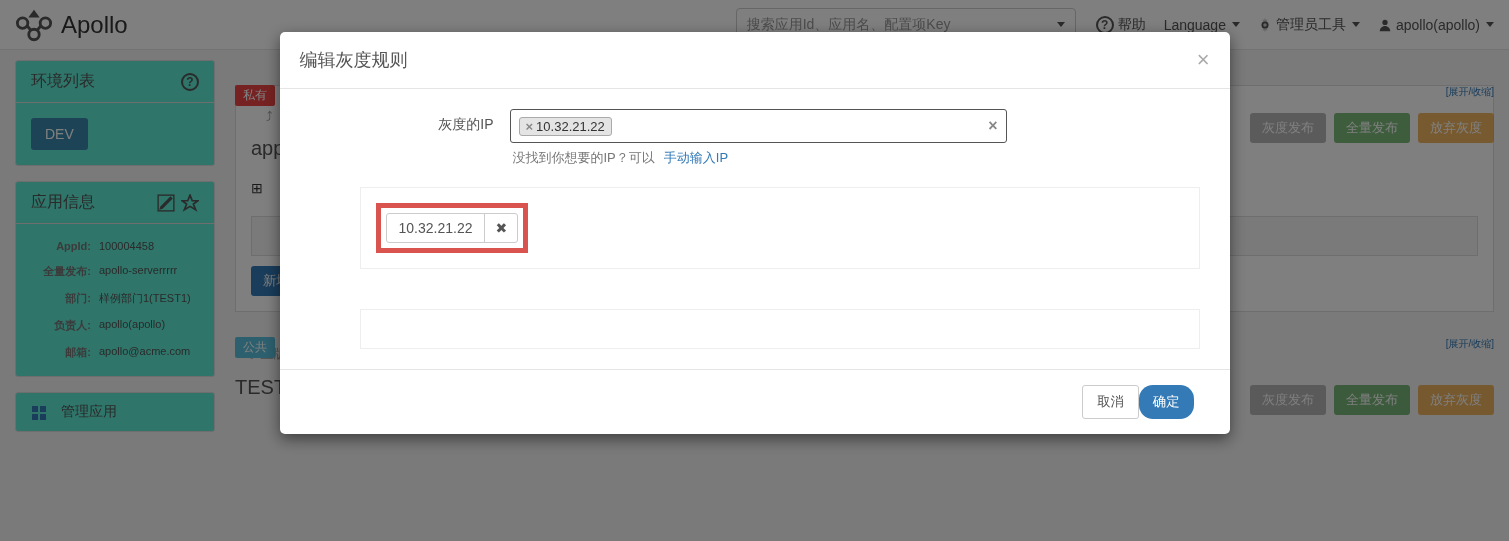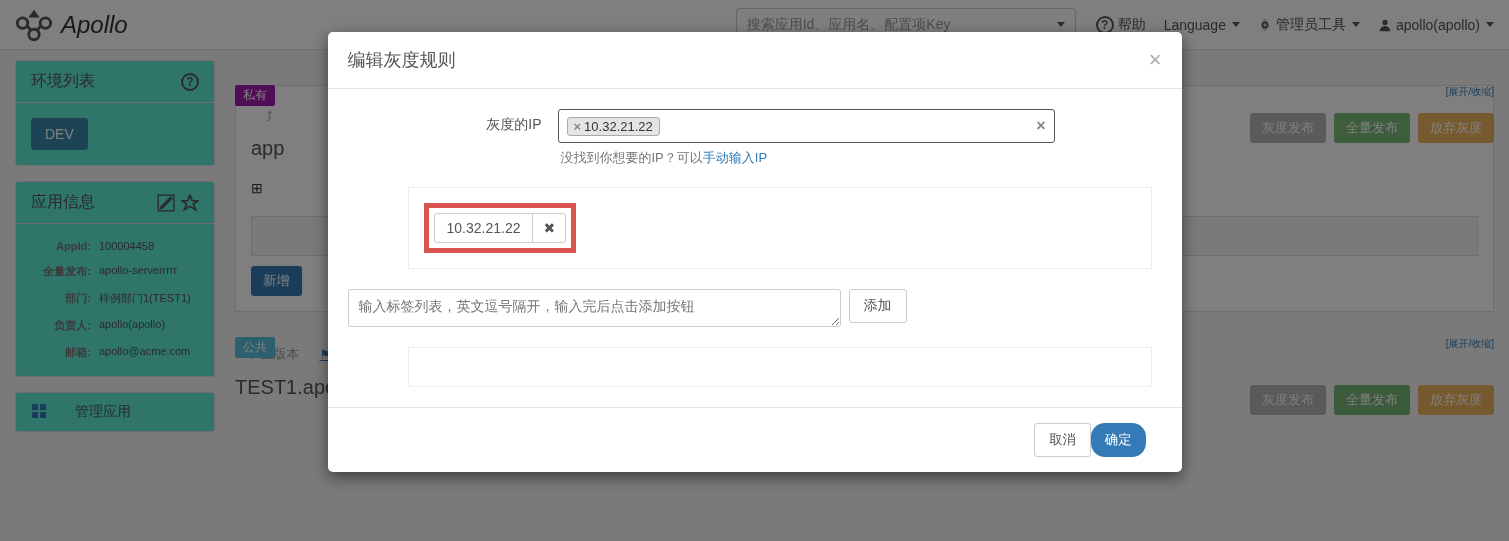--- a/index.html
+++ b/index.html
@@ -1,20 +1,20 @@
 <!DOCTYPE html>
 <html><head>
 <meta charset="utf-8">
 <style>
 * { box-sizing: border-box; margin: 0; padding: 0; }
 body { font-family: -apple-system, "Helvetica Neue", Helvetica, Arial, sans-serif; font-size: 14px; color: #333; background: #f5f5f5; overflow: hidden; }
 
 
 .navbar { height: 50px; background: #fff; border-bottom: 1px solid #e5e5e5; display: flex; align-items: center; padding: 0 15px; }
-.navbar-brand { display: flex; align-items: center; gap: 8px; font-style: italic; }
+.navbar-brand { display: flex; align-items: center; gap: 8px; }
 .brand-logo { width: 38px; height: 38px; }
 .brand-text { font-size: 24px; color: #333; font-weight: 500; }
 .navbar-spacer { flex: 1; }
 .navbar-search { width: 340px; height: 34px; border: 1px solid #ccc; border-radius: 4px; padding: 0 10px; color: #999; display: flex; align-items: center; justify-content: space-between; background: #fff; }
 .navbar-right { display: flex; align-items: center; gap: 18px; margin-left: 20px; }
 .nav-item { color: #555; display: flex; align-items: center; gap: 4px; cursor: pointer; font-size: 14px; }
 .caret { width: 0; height: 0; border-left: 4px solid transparent; border-right: 4px solid transparent; border-top: 5px solid #555; display: inline-block; margin-left: 2px; }
 
 
 .main { display: flex; padding: 10px 15px; gap: 20px; }
@@ -23,58 +23,58 @@
 .panel-heading { padding: 10px 15px; border-bottom: 1px solid #ddd; display: flex; align-items: center; justify-content: space-between; }
 .panel-title { font-size: 16px; color: #555; }
 .help-icon { width: 18px; height: 18px; border: 2px solid #555; border-radius: 50%; display: inline-flex; align-items: center; justify-content: center; font-size: 12px; font-weight: bold; color: #555; cursor: pointer; }
 .panel-body { padding: 10px 15px; }
 .env-btn { display: block; background: #3a87ad; color: #fff; padding: 8px 14px; border-radius: 3px; margin: 5px 0; font-size: 14px; text-align: left; border: none; cursor: pointer; }
 .info-row { display: flex; padding: 6px 0; font-size: 11px; }
 .info-label { width: 60px; text-align: right; color: #777; font-weight: bold; flex-shrink: 0; }
 .info-value { flex: 1; padding-left: 8px; color: #555; word-break: break-all; }
 .side-icons { display: flex; gap: 6px; }
 .side-icon { width: 18px; height: 18px; cursor: pointer; }
-.manage-btn { display: flex; align-items: flex-start; gap: 28px; padding: 10px 15px; color: #555; }
+.manage-btn { display: flex; align-items: flex-end; gap: 14px; padding: 10px 15px; color: #555; }
 .manage-icon { width: 16px; height: 16px; }
 
 
 .content { flex: 1; min-width: 0; }
 .content-section { position: relative; margin-bottom: 20px; }
-.badge-private { position: absolute; left: 0; top: 0; background: #a21caf; color: #fff; padding: 2px 8px; font-size: 12px; border-radius: 2px; }
+.badge-private { position: absolute; left: 0; top: 0; background: #ef4444; color: #fff; padding: 2px 8px; font-size: 12px; border-radius: 2px; }
 .badge-public { position: absolute; left: 0; top: 0; background: #5bc0de; color: #fff; padding: 2px 8px; font-size: 12px; border-radius: 2px; }
 .expand-link { position: absolute; right: 0; top: 0; color: #337ab7; font-size: 10px; cursor: pointer; }
 .ns-body { background: #fff; border: 1px solid #ddd; margin-top: 25px; padding: 15px; }
 .ns-tabs { display: flex; gap: 20px; padding: 8px 15px; }
 .ns-tab { color: #999; font-size: 13px; display: flex; align-items: center; gap: 4px; cursor: pointer; }
 .ns-tab.active { color: #337ab7; text-decoration: underline; }
 .ns-header { font-size: 20px; color: #555; padding-top: 5px; font-weight: 500; }
 .action-btns { position: absolute; right: 0; top: 28px; display: flex; gap: 8px; }
 .btn { padding: 6px 12px; border-radius: 3px; font-size: 13px; border: none; cursor: pointer; color: #fff; opacity: 0.7; }
 .btn-gray { background: #999; }
 .btn-green { background: #449d44; }
 .btn-orange { background: #ec971f; }
 .btn-primary-sm { background: #337ab7; color: #fff; padding: 6px 12px; border: none; border-radius: 3px; cursor: pointer; margin-top: 10px; }
 .table-head { background: #f5f5f5; border: 1px solid #ddd; padding: 10px 15px; text-align: center; color: #666; font-size: 14px; margin-top: 20px; }
 
 
 .modal-backdrop { position: fixed; inset: 0; background: rgba(0,0,0,0.5); z-index: 100; }
-.modal { position: fixed; left: 50%; top: 32px; transform: translateX(-50%); width: 854px; background: #fff; border-radius: 5px; z-index: 101; box-shadow: 0 5px 15px rgba(0,0,0,.5); }
+.modal { position: fixed; left: 50%; top: 32px; transform: translateX(-50%); width: 950px; background: #fff; border-radius: 5px; z-index: 101; box-shadow: 0 5px 15px rgba(0,0,0,.5); }
 .modal-header { padding: 15px 20px; border-bottom: 1px solid #e5e5e5; display: flex; justify-content: space-between; align-items: center; }
 .modal-title { font-size: 18px; color: #555; }
 .modal-close { font-size: 22px; color: #aaa; cursor: pointer; background: none; border: none; }
 .modal-body { padding: 20px; }
 .form-row { display: flex; margin-bottom: 12px; }
 .form-label { width: 210px; text-align: right; padding-right: 16px; color: #555; padding-top: 7px; font-size: 14px; }
 .form-field { flex: 1; }
 .tag-select { width: 497px; border: 1px solid #555; border-radius: 3px; padding: 4px 8px; display: flex; align-items: center; justify-content: space-between; min-height: 34px; }
 .tag-chip { background: #e4e4e4; border: 1px solid #aaa; border-radius: 3px; padding: 1px 6px; font-size: 13px; display: inline-flex; align-items: center; gap: 3px; }
 .tag-x { color: #888; cursor: pointer; font-weight: bold; }
 .tag-clear { color: #888; cursor: pointer; font-size: 16px; font-weight: bold; }
 .hint { color: #777; font-size: 13px; margin-top: 6px; margin-left: 3px; }
-.hint a { color: #337ab7; text-decoration: none; }
+.hint a { color: #337ab7; text-decoration: none; margin-left: 9px; }
 .ip-box { background: #fff; border: 1px solid #eee; padding: 15px; margin-left: 60px; margin-right: 10px; margin-top: 20px; margin-bottom: 20px; min-height: 70px; }
 .highlight-box { border: 5px solid #d9534f; display: inline-block; padding: 5px; }
 .ip-chip { display: inline-flex; border: 1px solid #ccc; border-radius: 3px; overflow: hidden; }
 .ip-chip-text { padding: 6px 12px; font-size: 14px; color: #555; }
 .ip-chip-remove { border-left: 1px solid #ccc; padding: 6px 10px; cursor: pointer; font-size: 14px; color: #555; display: flex; align-items: center; }
 .textarea-input { width: 493px; height: 38px; border: 1px solid #ccc; border-radius: 3px; padding: 8px 10px; font-size: 14px; color: #555; resize: both; font-family: inherit; }
 .btn-add { margin-left: 8px; padding: 7px 14px; border: 1px solid #ccc; background: #fff; border-radius: 3px; cursor: pointer; color: #555; font-size: 14px; }
 .empty-box { background: #fff; border: 1px solid #eee; margin-left: 60px; margin-right: 10px; margin-top: 20px; min-height: 40px; }
 .modal-footer { padding: 15px 36px; border-top: 1px solid #e5e5e5; display: flex; justify-content: flex-end; }
 .btn-default { padding: 7px 14px; border: 1px solid #ccc; background: #fff; border-radius: 3px; cursor: pointer; color: #555; }
@@ -251,24 +251,20 @@
     <div class="ip-box">
       <span class="highlight-box">
         <span class="ip-chip">
           <span class="ip-chip-text">10.32.21.22</span>
           <span class="ip-chip-remove">✖</span>
         </span>
       </span>
     </div>
 
     <div class="form-row">
-      <div class="form-field" style="display:flex;align-items:flex-start;">
-        <textarea class="textarea-input" placeholder="输入标签列表，英文逗号隔开，输入完后点击添加按钮" style=""></textarea>
-        <button class="btn-add">添加</button>
-      </div>
     </div>
 
     <div class="empty-box"></div>
   </div>
   <div class="modal-footer">
     <button class="btn-default">取消</button>
     <button class="btn-primary">确定</button>
   </div>
 </div>
 

